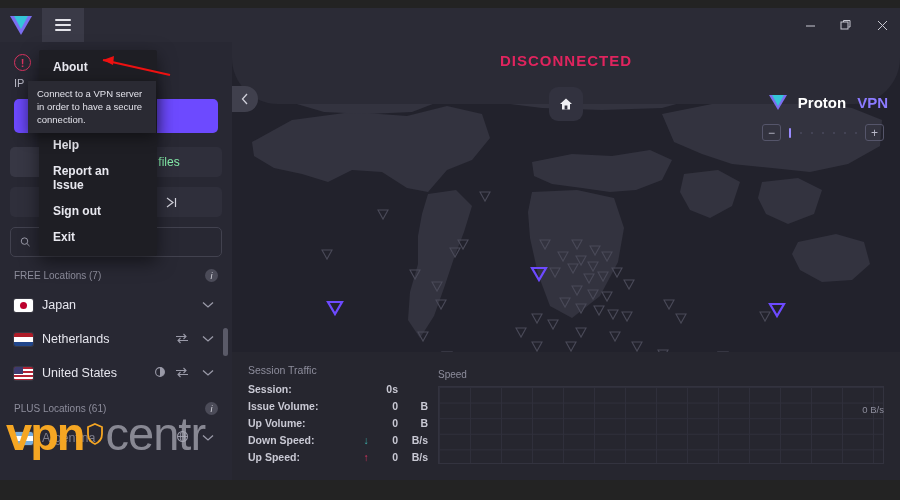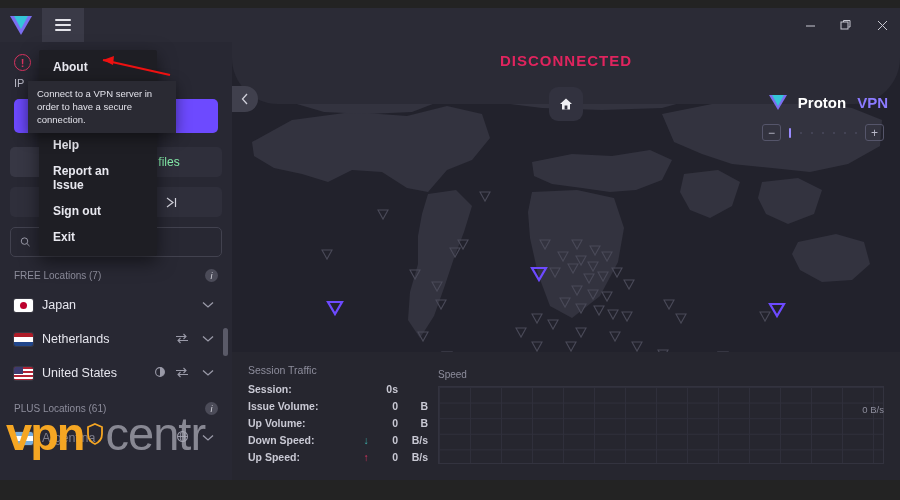--- a/index.html
+++ b/index.html
@@ -124,21 +124,21 @@
           background-size: 31px 15.6px; }
   .g-foot { display:flex; margin-top:18px; }
   .g-secs { color:#8d8d9c; font-size:9.5px; }
   .g-zero { margin-left:auto; color:#8d8d9c; font-size:9.5px; }
 
   
   .menu { position:absolute; left:39px; top:42px; width:118px; background:#1e1e24;
           border-radius:2px; box-shadow: 0 6px 18px rgba(0,0,0,.5); padding: 4px 0 6px 0; z-index:40; }
   .mi { padding: 6px 14px; color:#e8e8ef; font-size:12px; cursor:pointer;font-weight:bold; }
 
-  .tooltip { position:absolute; left:28px; top:73px; width:148px; background:#2a2a33;
+  .tooltip { position:absolute; left:28px; top:73px; width:128px; background:#2a2a33;
              border-radius:0; padding: 7px 9px; color:#e2e2ea; font-size:9.5px; line-height:1.35;
              box-shadow: 0 4px 14px rgba(0,0,0,.45); z-index:50; }
 
   .arrow { position:absolute; left:0; top:0; width:900px; height:500px; z-index:60; pointer-events:none; }
 
   
   .watermark { position:absolute; left:6px; top:410px; z-index:70; display:flex; align-items:center; pointer-events:none; }
   .wm-vpn { color:#f5a623; font-size:47px; font-weight:bold; letter-spacing:-2px; line-height:1; }
   .wm-sh { width:18px; height:24px; margin: 0 2px; }
   .wm-centr { color:#a9a9b4; opacity:.75; font-size:47px; letter-spacing:-1px; line-height:1; }

